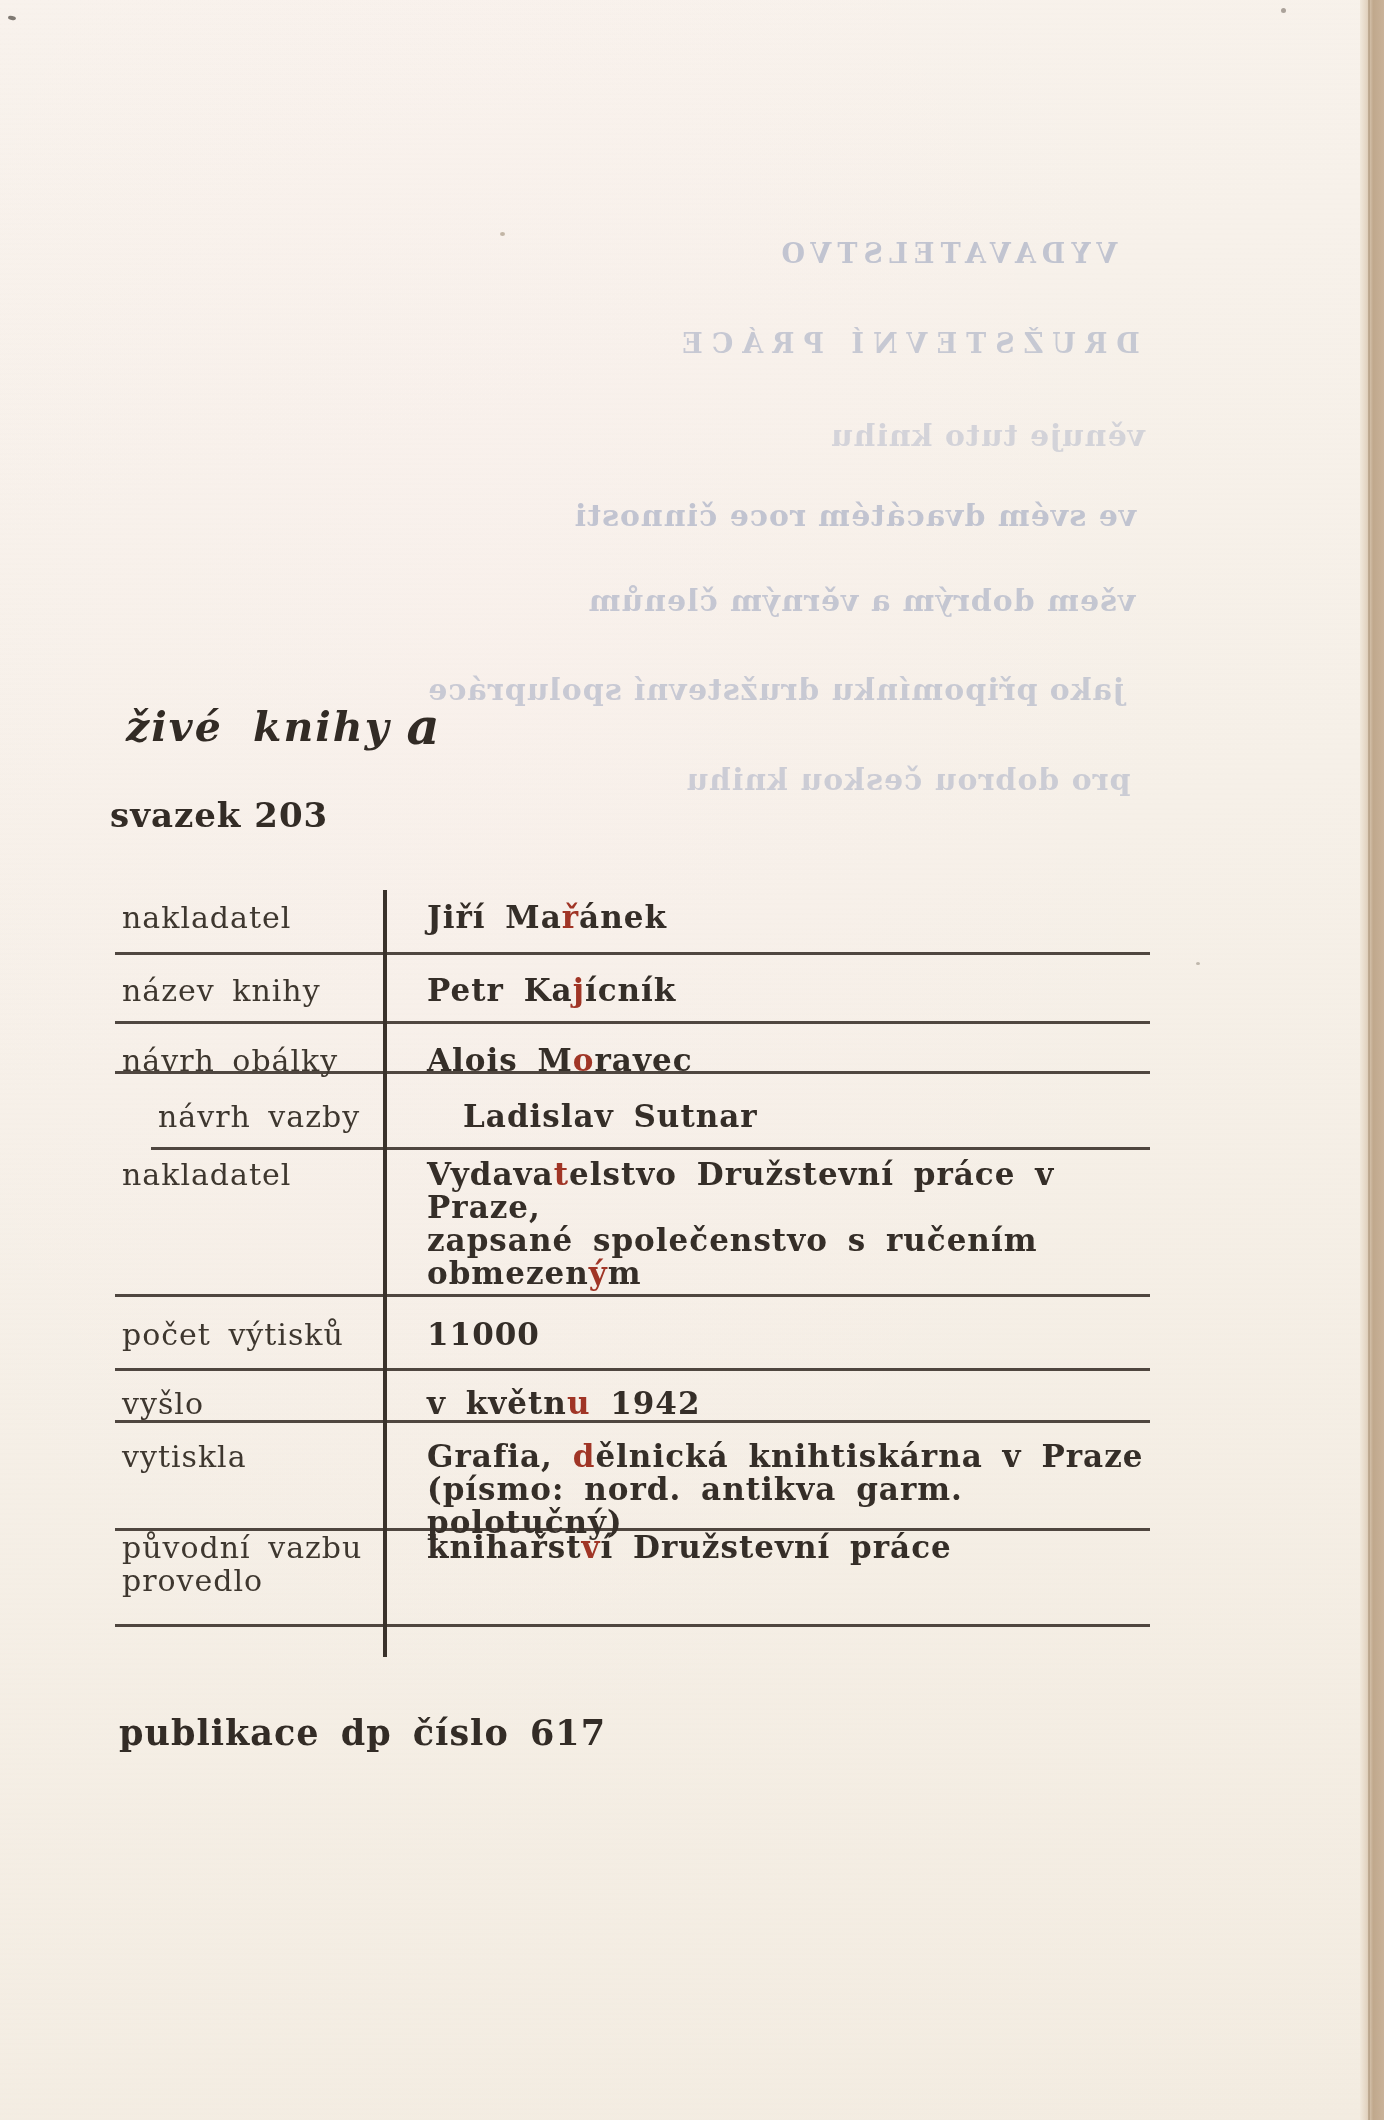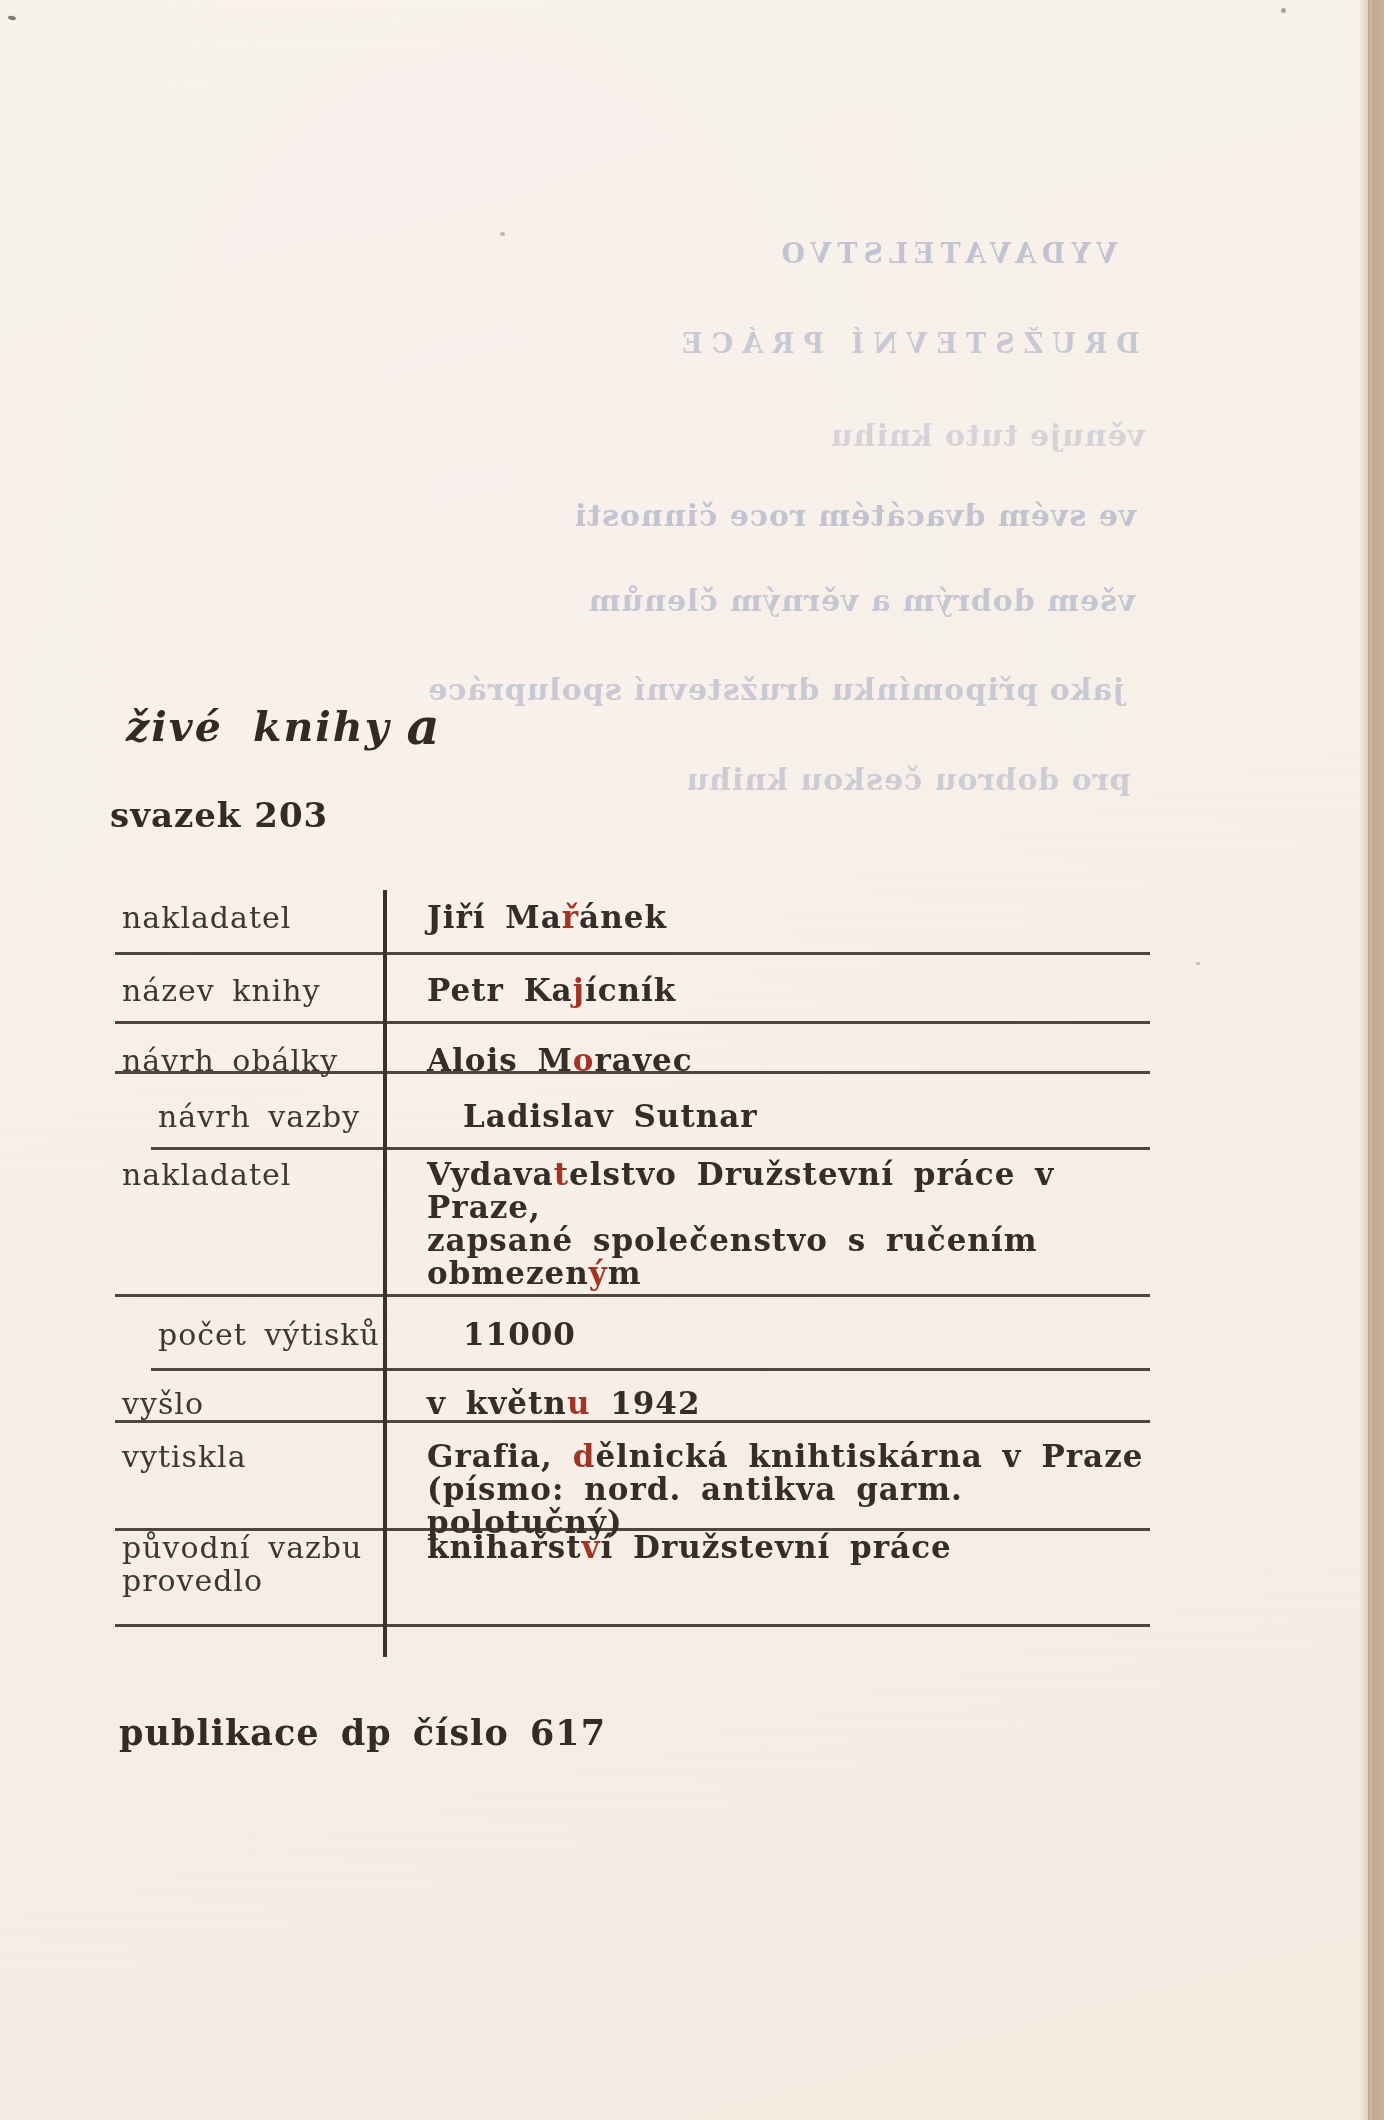--- a/index.html
+++ b/index.html
@@ -144,21 +144,21 @@
     <div class="crow" style="height: 147px; padding-top: 8px;">
       <div class="label-cell">
         <div>nakladatel</div>
       </div>
       <div class="value-cell">
         <div>Vydava<span class="red-letter">t</span>elstvo Družstevní práce v Praze,</div>
         <div>zapsané společenstvo s ručením</div>
         <div>obmezen<span class="red-letter">ý</span>m</div>
       </div>
     </div>
-    <div class="crow" style="height: 74px; padding-top: 21px; margin-left: 36px;">
+    <div class="crow" style="height: 74px; padding-top: 21px;">
       <div class="label-cell">
         <div>počet výtisků</div>
       </div>
       <div class="value-cell">
         <div>11000</div>
       </div>
     </div>
     <div class="crow" style="height: 52px; padding-top: 16px;">
       <div class="label-cell">
         <div>vyšlo</div>

